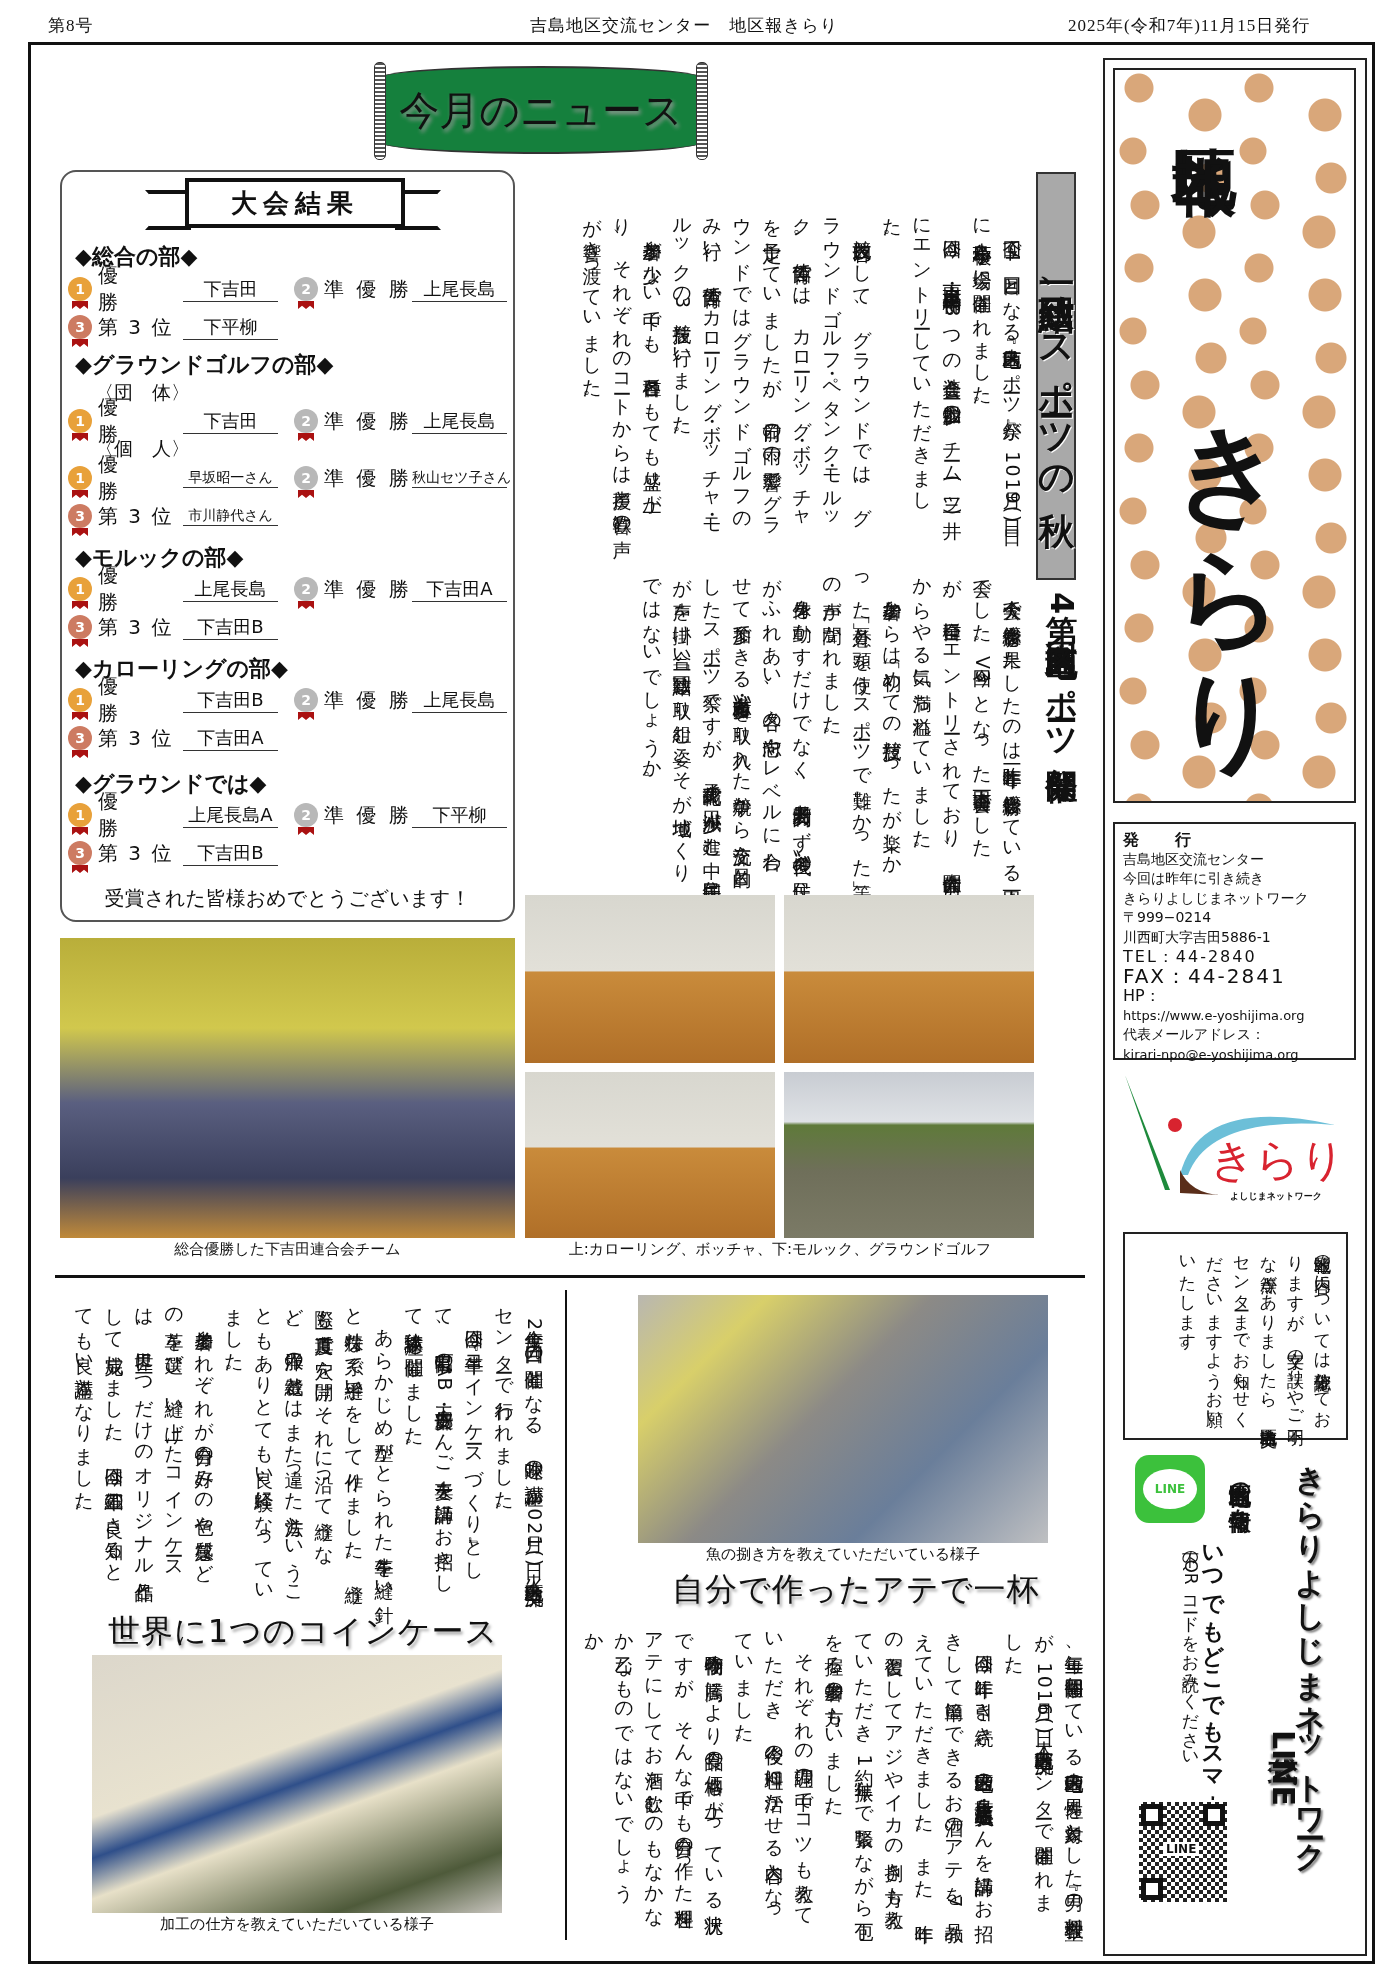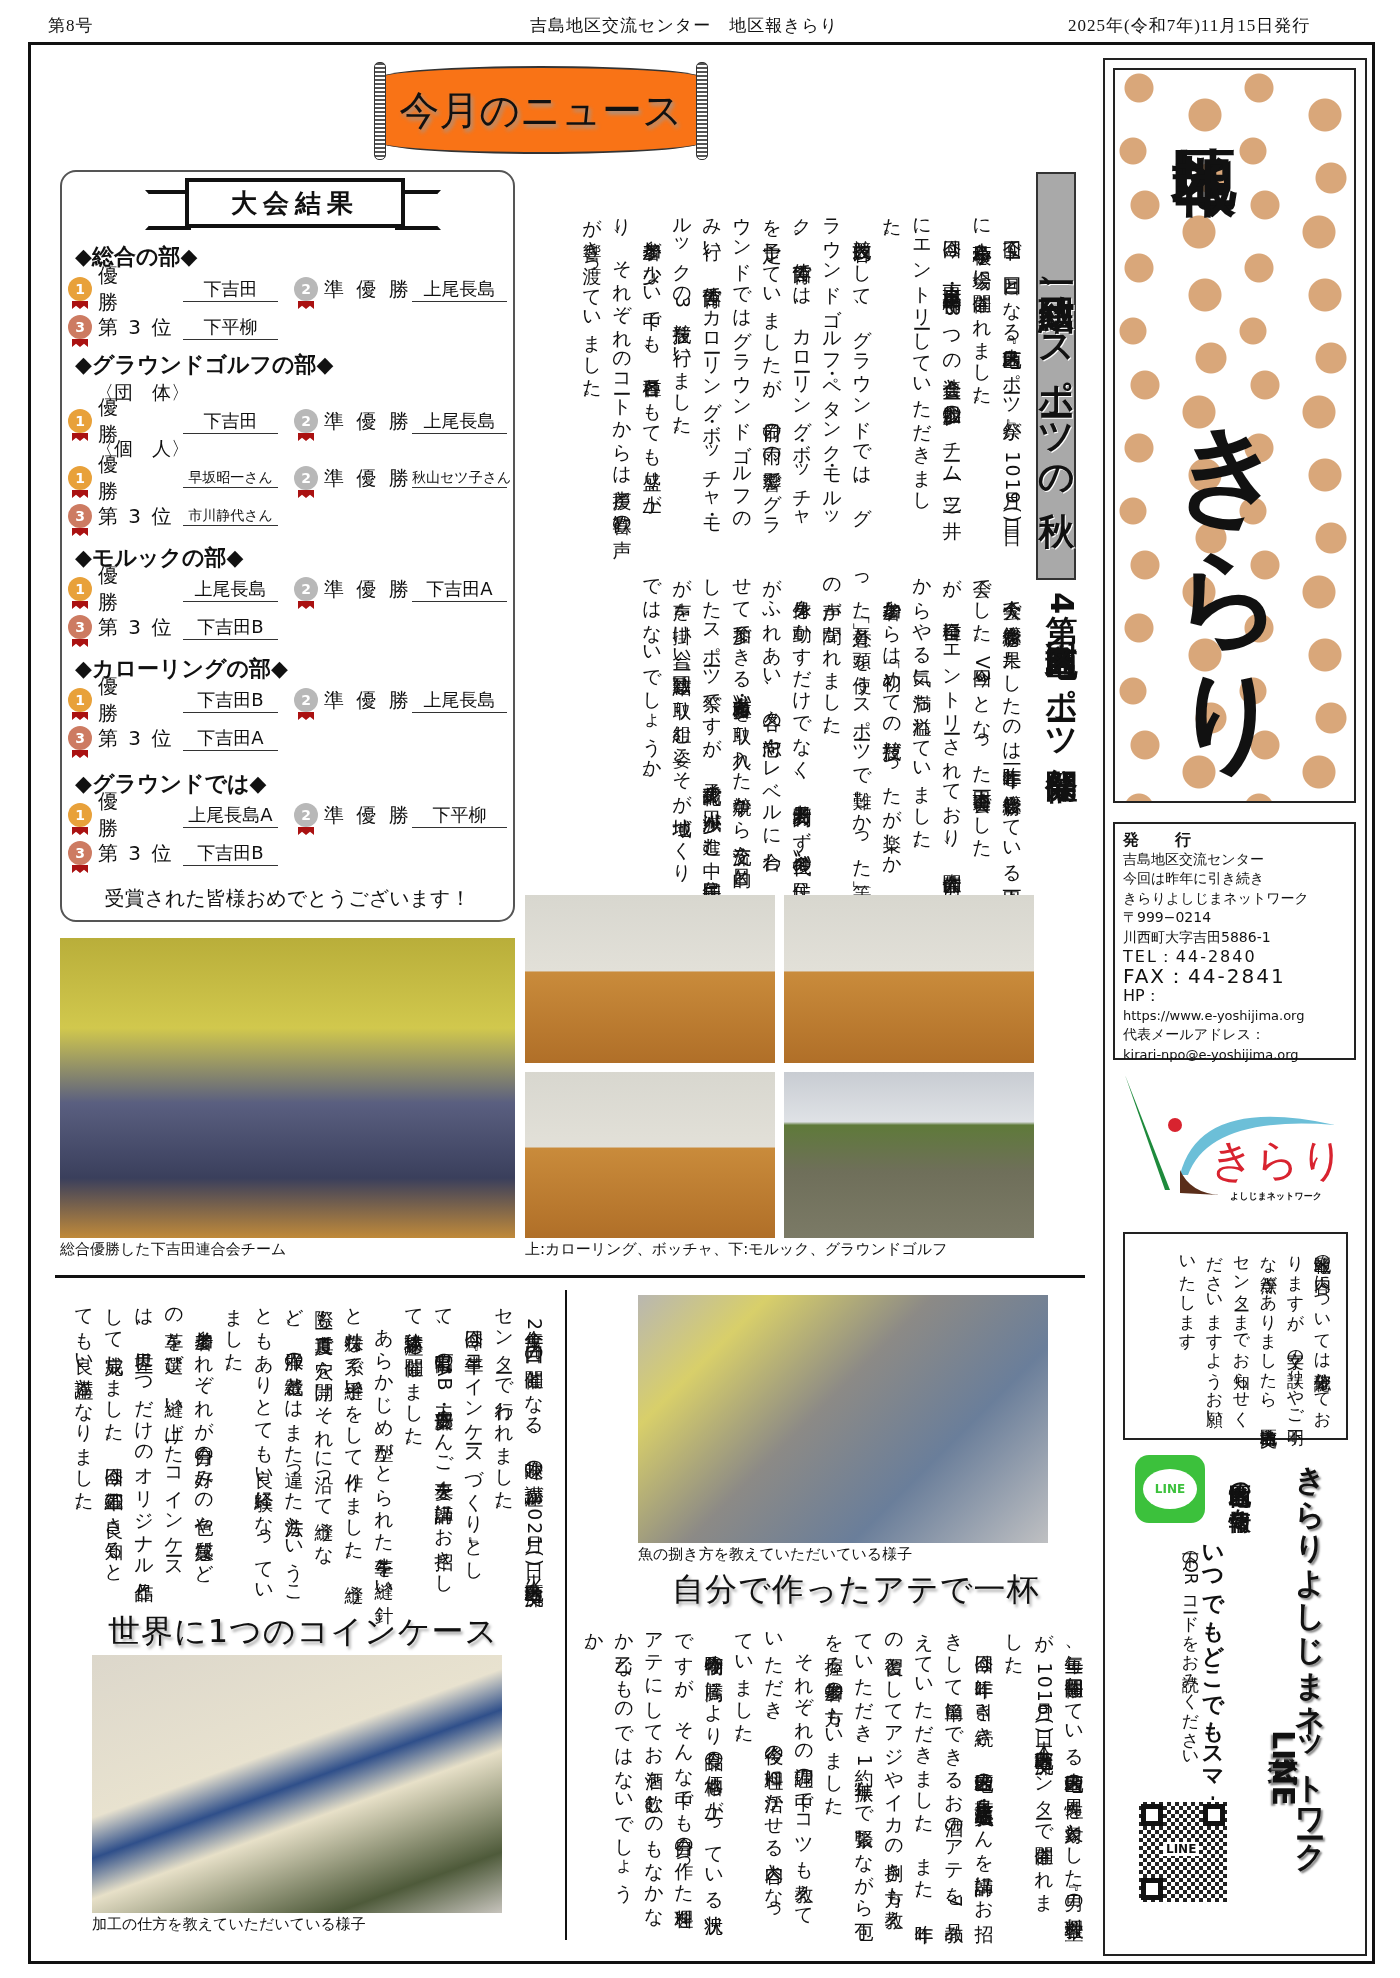--- a/index.html
+++ b/index.html
@@ -4,21 +4,21 @@
 <style>
 *{box-sizing:border-box;margin:0;padding:0}
 html,body{width:1400px;height:1978px;background:#fff;overflow:hidden}
 body{font-family:"DejaVu Sans","Liberation Sans",sans-serif;color:#111;position:relative}
 .abs{position:absolute}
 .hdr{top:14px;font-size:17px;font-family:Liberation Serif, serif;letter-spacing:1px}
 .frame{left:28px;top:42px;width:1347px;height:1922px;border:3px solid #111}
 .vert{writing-mode:vertical-rl;-webkit-writing-mode:vertical-rl;text-orientation:mixed}
 .body-text{font-size:19px;line-height:30px;letter-spacing:1px;white-space:pre-wrap}
 
-.banner{left:380px;top:66px;width:322px;height:88px;border-top:2px solid #333;border-bottom:2px solid #333;border-radius:50%/12px;background:#f97316;display:flex;align-items:center;justify-content:center;font-size:40px;text-shadow:2px 3px 4px #999}
+.banner{left:380px;top:66px;width:322px;height:88px;border-top:2px solid #333;border-bottom:2px solid #333;border-radius:50%/12px;background:#15803d;display:flex;align-items:center;justify-content:center;font-size:40px;text-shadow:2px 3px 4px #999}
 .banner:before,.banner:after{content:"";position:absolute;top:-6px;width:10px;height:96px;background:repeating-linear-gradient(#555 0 2px,#fff 2px 4px);border:1px solid #333;border-radius:5px}
 .banner:before{left:-6px}.banner:after{right:-6px}
 
 .results{left:60px;top:170px;width:455px;height:752px;border:2px solid #555;border-radius:16px}
 .ribbon{left:185px;top:178px;width:220px;height:50px;border:4px solid #111;background:#fff;display:flex;align-items:center;justify-content:center;font-size:26px;font-weight:bold;letter-spacing:6px;z-index:2}
 .rib-tail{top:190px;width:46px;height:40px;border:4px solid #111;background:#fff;z-index:1}
 .rib-l{left:145px;clip-path:polygon(0 0,100% 0,100% 100%,0 100%,40% 50%)}
 .rib-r{left:395px;clip-path:polygon(0 0,100% 0,60% 50%,100% 100%,0 100%)}
 .cat{left:75px;font-size:22px;font-weight:bold}
 .sub{left:95px;font-size:19px}
@@ -30,21 +30,21 @@
 .lbl2{width:88px;letter-spacing:3px}
 .val{width:95px;border-bottom:1.5px solid #333;text-align:center;font-size:18px;white-space:nowrap;overflow:visible}
 .sm{font-size:14px}
 
 .photo{overflow:hidden}
 .gym{background:linear-gradient(180deg,#d8d7cf 0%,#e2e0d8 45%,#c98b3b 46%,#b06f28 100%)}
 .team{background:linear-gradient(180deg,#b9ae3a 0%,#d1c84d 30%,#5a5f80 55%,#3a3f5c 80%,#c08a3a 100%)}
 .field{background:linear-gradient(180deg,#c8ccd2 0%,#dfe2e6 30%,#5f7a3a 32%,#6f6f5a 60%,#7b7a66 100%)}
 .kitchen{background:linear-gradient(135deg,#b9b7b1 0%,#d8cf6a 20%,#8c8a86 45%,#6a7e9a 70%,#bfc0c2 100%)}
 .craft{background:linear-gradient(160deg,#dcd7cb 0%,#e8e2cf 40%,#2f4f8a 50%,#e7e0c8 60%,#4e5a3a 85%,#c7c4bd 100%)}
-.cap{font-size:15px;}
+.cap{font-size:15px;text-align:center}
 .hline{height:3px;background:#111}
 .head-vbox{left:1036px;top:172px;width:40px;height:408px;background:#a9a9a9;border:2px solid #333;font-size:36px;font-weight:bold;display:flex;align-items:center;justify-content:center;color:#111;letter-spacing:2px;text-shadow:1px 1px 0 #fff}
 .head-v2{left:1040px;top:590px;font-size:32px;font-weight:bold;letter-spacing:2px}
 
 .rcol{left:1103px;top:58px;width:264px;height:1898px;border:2px solid #222}
 .title-box{left:1113px;top:68px;width:243px;height:735px;border:2px solid #222;background-color:#fff;
  background-image:radial-gradient(circle at 20% 10%,#d9a77a 0 14px,transparent 15px),radial-gradient(circle at 75% 25%,#d9a77a 0 16px,transparent 17px),radial-gradient(circle at 15% 45%,#d9a77a 0 13px,transparent 14px),radial-gradient(circle at 80% 60%,#d9a77a 0 15px,transparent 16px),radial-gradient(circle at 25% 75%,#d9a77a 0 14px,transparent 15px),radial-gradient(circle at 70% 90%,#d9a77a 0 16px,transparent 17px);
  background-size:120px 180px}
 .title-v{left:1165px;top:95px;font-size:64px;font-weight:900;line-height:80px;letter-spacing:4px}
 .title-kira{left:1170px;top:350px;font-size:108px;font-weight:900;line-height:120px}

